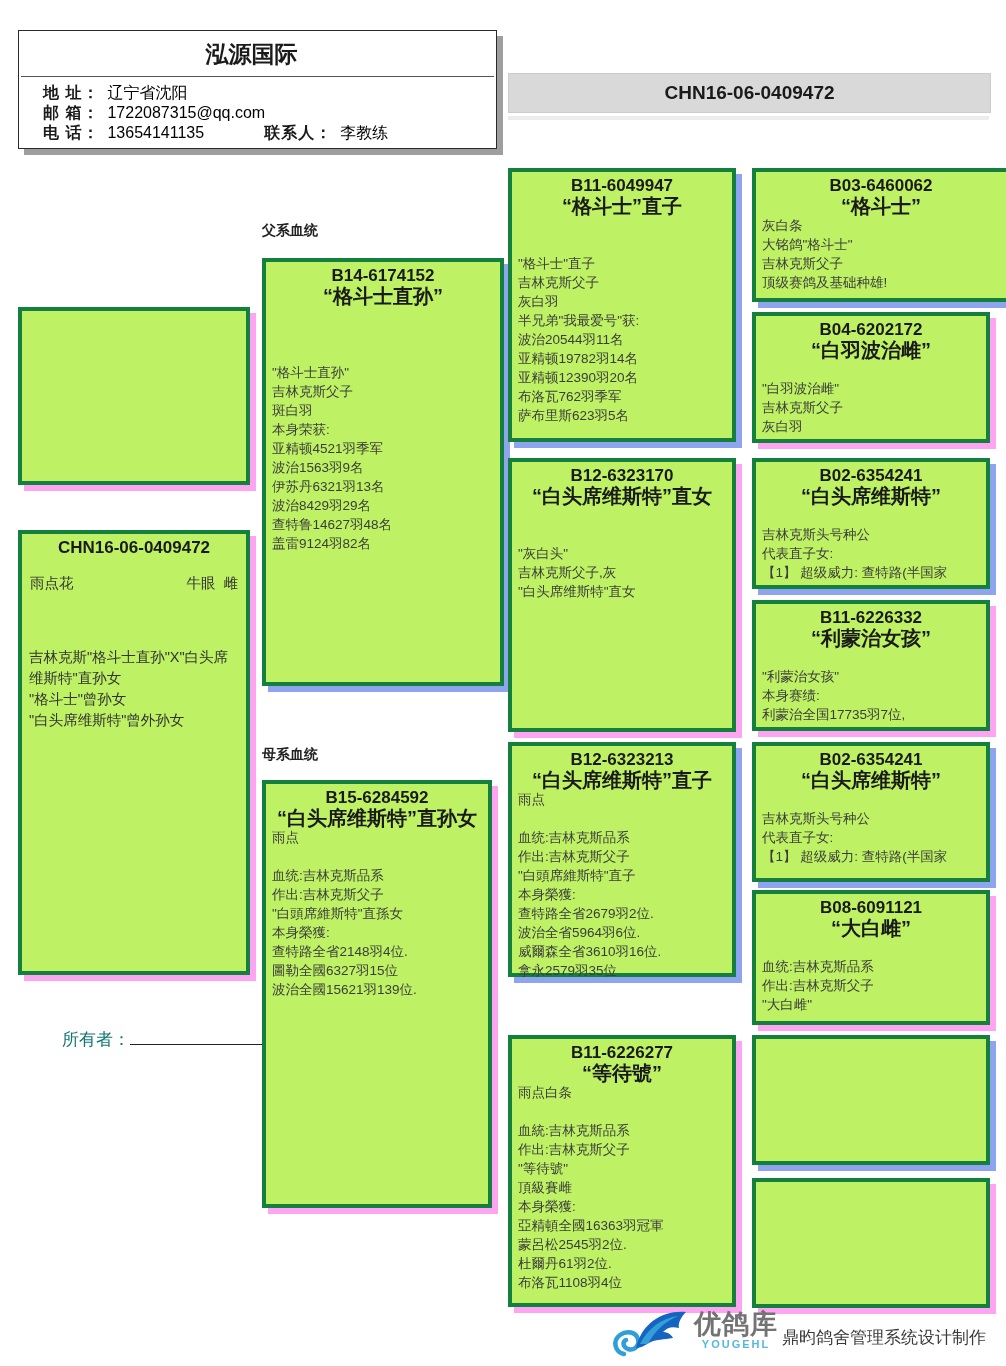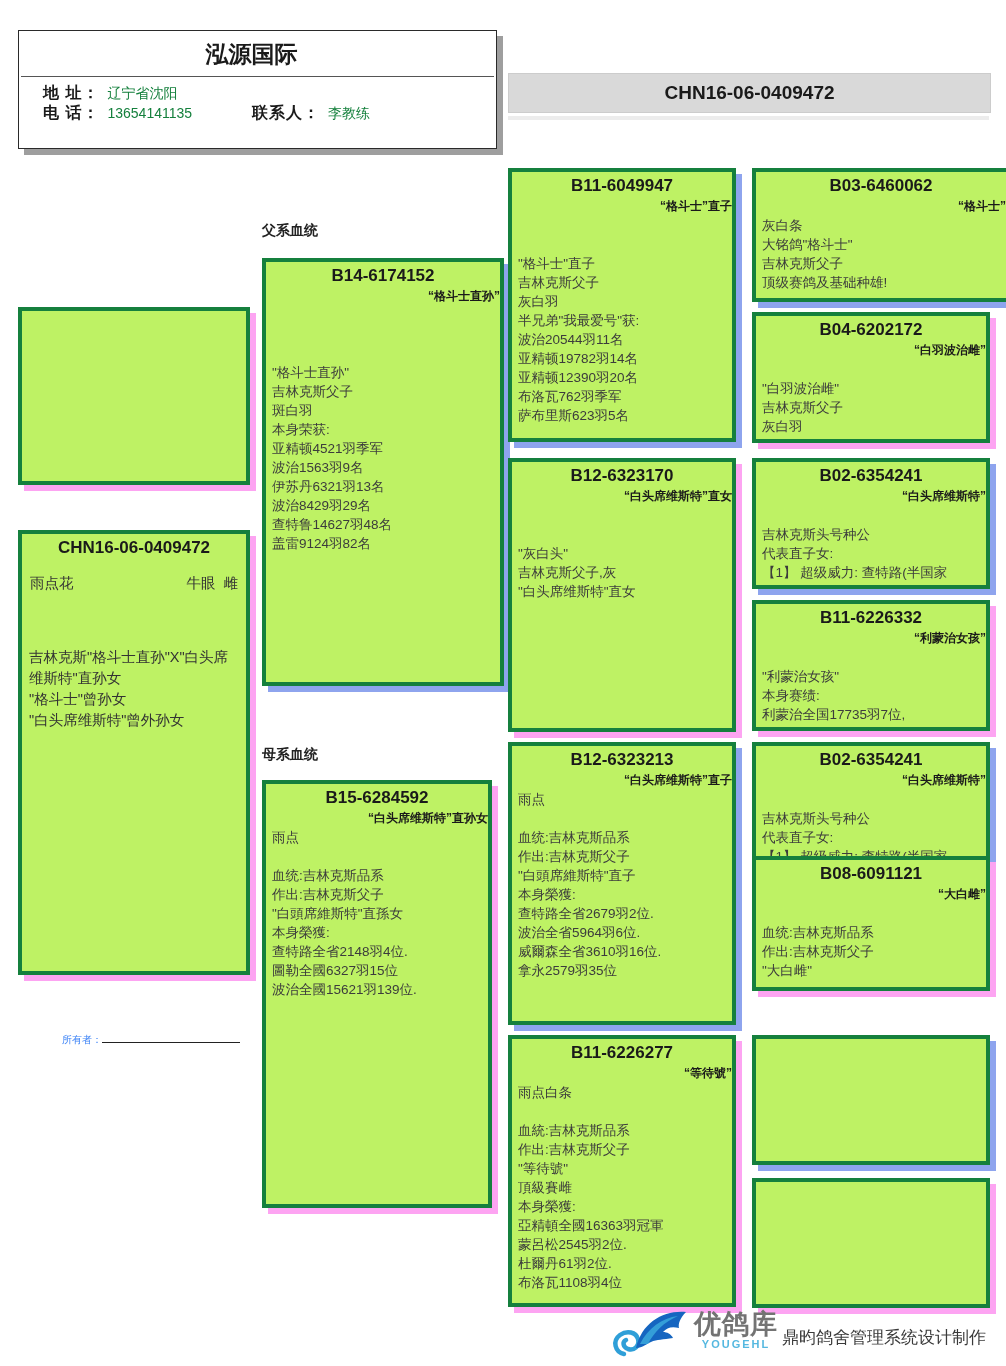--- a/index.html
+++ b/index.html
@@ -6,67 +6,68 @@
   #page{position:relative;width:1006px;height:1366px;background:#ffffff;overflow:hidden;
         font-family:"Liberation Sans","DejaVu Sans",sans-serif;color:#1a1a1a;}
 
   
   .header-card{position:absolute;left:18px;top:30px;width:477px;height:117px;background:#fff;
                border:1px solid #2a2a2a;box-shadow:6px 6px 0 #9e9e9e;}
   .org-title{font-size:23px;font-weight:bold;text-align:center;padding:8px 12px 6px 0;}
   .header-rule{border-top:1px solid #555;margin:0 2px;}
   .header-info{padding:6px 0 0 24px;font-size:14px;line-height:20px;}
   .hlabel{font-weight:bold;font-size:16px;letter-spacing:1px;}
-  .hval{color:#15803d;font-size:14px;padding-left:8px;text-align:center;}
+  .hval{color:#000000;font-size:16px;padding-left:8px;text-align:center;}
   .contact-inline{margin-left:60px;}
 
   
   .ring-banner{position:absolute;left:508px;top:73px;width:481px;height:38px;background:#d9d9d9;
                border:1px solid #cccccc;display:flex;align-items:center;justify-content:center;
                font-size:19px;font-weight:bold;}
   .ring-banner-strip{position:absolute;left:508px;top:116px;width:481px;height:4px;background:#ececec;}
 
   
   .line-label{position:absolute;font-size:14px;font-weight:bold;color:#222;}
 
   
   .pbox{position:absolute;background:#bef264;border:4px solid #15803d;box-sizing:border-box;}
   .pbox.blue{box-shadow:6px 6px 0 #8ea4ee;}
   .pbox.pink{box-shadow:6px 6px 0 #fda4f2;}
   .ring{font-weight:bold;font-size:17px;text-align:center;padding-top:3px;line-height:21px;}
-  .pname{font-weight:bold;font-size:12px;text-align:right;line-height:20px;}
+  .pname{font-weight:bold;font-size:20px;text-align:center;line-height:20px;}
   .pbody{font-size:13.5px;line-height:19px;color:#3c3c3c;padding:0 6px;white-space:pre-line;}
 
   
   .subject-meta{display:flex;justify-content:space-between;padding:0 8px;margin-top:16px;
                 font-size:14.5px;color:#333;}
   .subject-desc{padding:0 7px;margin-top:54px;font-size:14.5px;line-height:21px;color:#333;
                 white-space:pre-line;}
 
   
-  .owner-line{position:absolute;left:62px;top:1028px;font-size:10px;color:#3b82f6;}
+  .owner-line{position:absolute;left:62px;top:1028px;font-size:17px;color:#0f766e;}
   .owner-underline{display:inline-block;width:138px;border-bottom:1.5px solid #222;height:14px;}
 
   
   .footer-logo-text{position:absolute;left:694px;top:1310px;text-align:center;}
   .logo-cn{font-size:27px;font-weight:bold;color:#737373;letter-spacing:1px;line-height:28px;}
   .logo-en{font-size:11px;font-weight:bold;color:#55b8e0;letter-spacing:2px;line-height:12px;}
   .footer-credit{position:absolute;left:782px;top:1326px;font-size:17px;color:#3a3a3a;}
   .logo-svg{position:absolute;left:610px;top:1304px;}
 </style>
 </head>
 <body>
 
 <div id="page">
 
   <div class="header-card">
     <div class="org-title">泓源国际</div>
     <div class="header-rule"></div>
     <div class="header-info">
       <div><span class="hlabel">地 址：</span><span class="hval">辽宁省沈阳</span></div>
+      <div><span class="hlabel">邮 箱：</span><span class="hval">1722087315@qq.com</span></div>
       <div><span class="hlabel">电 话：</span><span class="hval">13654141135</span><span class="hlabel contact-inline">联系人：</span><span class="hval">李教练</span></div>
     </div>
   </div>
 
   <div class="ring-banner">CHN16-06-0409472</div>
   <div class="ring-banner-strip"></div>
 
   <div class="line-label" style="left:262px;top:222px;">父系血统</div>
   <div class="line-label" style="left:262px;top:746px;">母系血统</div>
 
@@ -138,21 +139,21 @@
   <div class="pbox pink" style="left:508px;top:458px;width:228px;height:274px;">
     <div class="ring">B12-6323170</div>
     <div class="pname">“白头席维斯特”直女</div>
     <div class="pbody">
 
 "灰白头"
 吉林克斯父子,灰
 "白头席维斯特"直女</div>
   </div>
 
-  <div class="pbox blue" style="left:508px;top:742px;width:228px;height:283px;">
+  <div class="pbox blue" style="left:508px;top:742px;width:228px;height:235px;">
     <div class="ring">B12-6323213</div>
     <div class="pname">“白头席维斯特”直子</div>
     <div class="pbody">雨点
 
 血统:吉林克斯品系
 作出:吉林克斯父子
 "白頭席維斯特"直子
 本身榮獲:
 查特路全省2679羽2位.
 波治全省5964羽6位.
@@ -214,21 +215,21 @@
 
   <div class="pbox blue" style="left:752px;top:742px;width:238px;height:140px;">
     <div class="ring">B02-6354241</div>
     <div class="pname">“白头席维斯特”</div>
     <div class="pbody">
 吉林克斯头号种公
 代表直子女:
 【1】 超级威力: 查特路(半国家</div>
   </div>
 
-  <div class="pbox pink" style="left:752px;top:856px;width:238px;height:135px;">
+  <div class="pbox pink" style="left:752px;top:890px;width:238px;height:135px;">
     <div class="ring">B08-6091121</div>
     <div class="pname">“大白雌”</div>
     <div class="pbody">
 血统:吉林克斯品系
 作出:吉林克斯父子
 "大白雌"</div>
   </div>
 
   <div class="pbox blue" style="left:752px;top:1035px;width:238px;height:130px;"></div>
 

